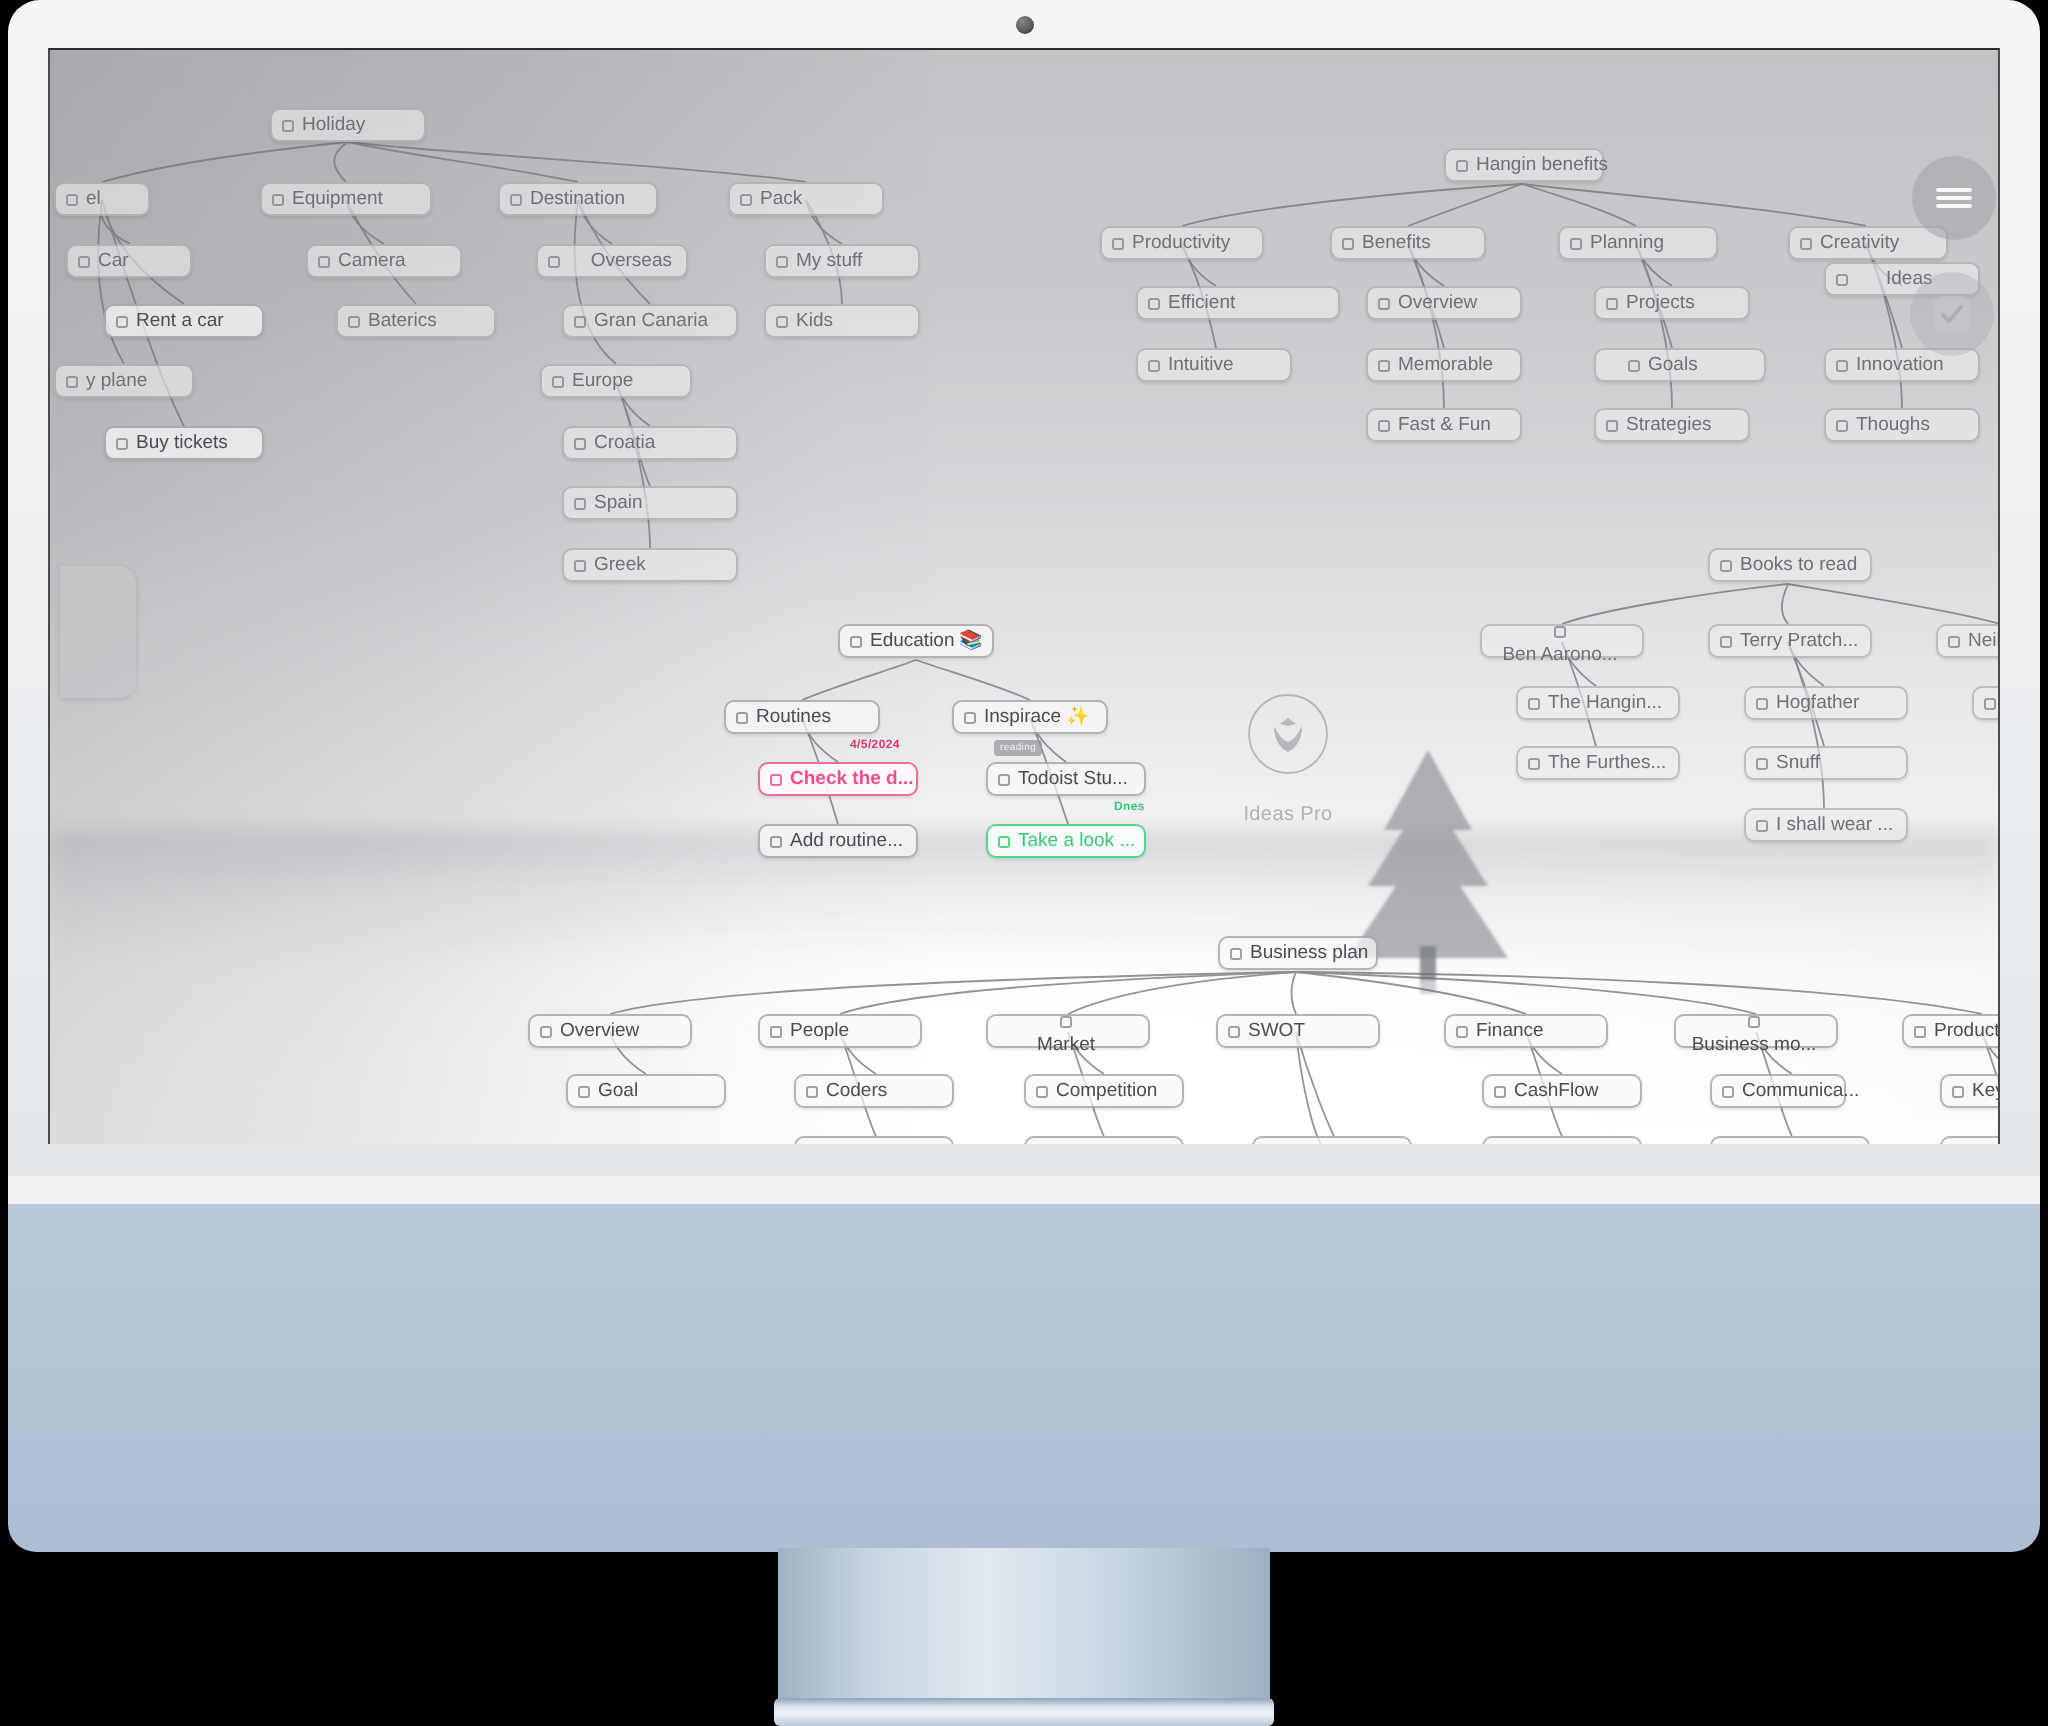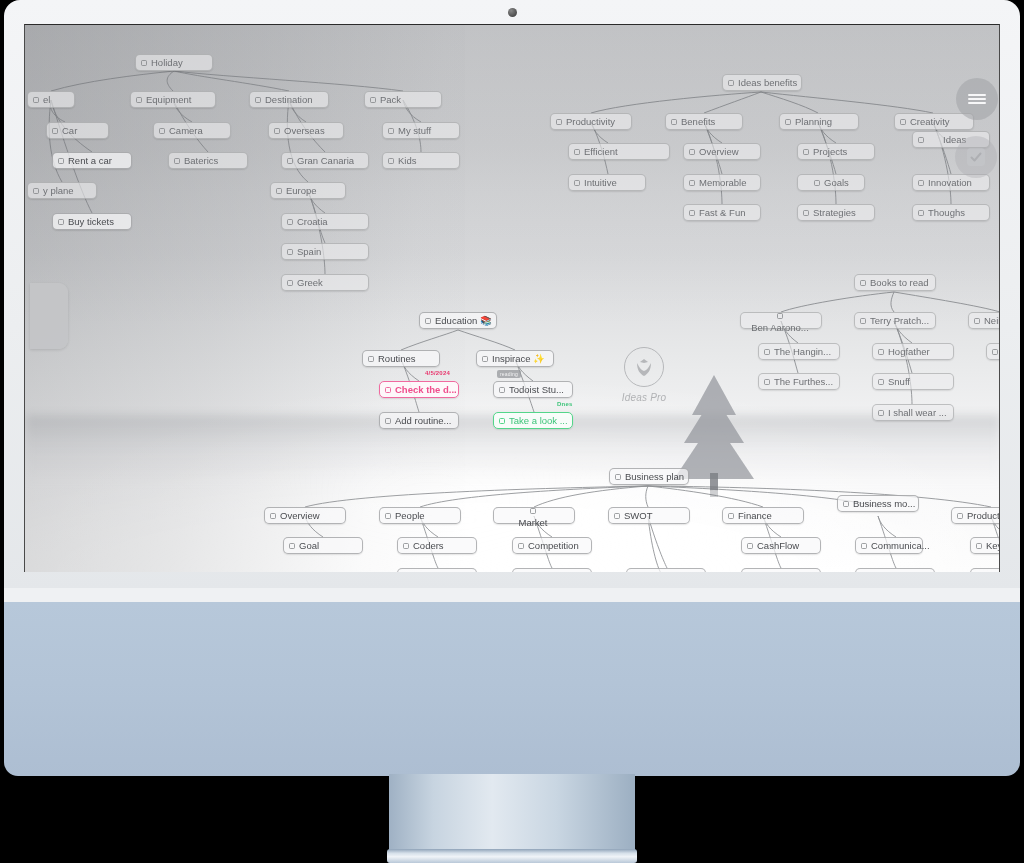--- a/index.html
+++ b/index.html
@@ -152,21 +152,21 @@
   #logo {
     position: absolute; left: 577px; top: 322px;
     width: 84px; text-align: center;
     opacity: .55;
   }
   #logo .ring {
     width: 40px; height: 40px; margin: 0 auto;
     border: 1.5px solid #8c8e92; border-radius: 50%;
     display:flex; align-items:center; justify-content:center;
   }
-  #logo .cap { margin-top: 5px; font-size: 10px; color:#7d7f83; letter-spacing:.2px;font-style:italic; }
+  #logo .cap { margin-top: 15px; font-size: 10px; color:#7d7f83; letter-spacing:.2px; }
 
   
   .rbtn {
     position: absolute;
     border-radius: 50%;
     display:flex; align-items:center; justify-content:center;
     background: rgba(160,162,166,0.55);
   }
   #btn-menu { left: 931px; top: 53px; width: 42px; height: 42px; }
   #btn-menu .bar { width: 18px; height: 2.6px; background:#f7f7f8; border-radius:2px; margin:1.6px 0; }
@@ -305,29 +305,29 @@
             <span>Equipment</span>
           </div>
           <div class="node dim" style="left: 224px; top: 66px; width: 80px;">
             <span class="chk"></span>
             <span>Destination</span>
           </div>
           <div class="node dim" style="left: 339px; top: 66px; width: 78px;">
             <span class="chk"></span>
             <span>Pack</span>
           </div>
-          <div class="node dim" style="left: 21px; top: 97px; width: 63px;">
+          <div class="node dim" style="left: 8px; top: 97px; width: 63px;">
             <span class="chk"></span>
             <span>Car</span>
           </div>
           <div class="node dim" style="left: 128px; top: 97px; width: 78px;">
             <span class="chk"></span>
             <span>Camera</span>
           </div>
-          <div class="node dim" style="left: 243px; top: 97px; width: 76px;">
+          <div class="node dim" style="left: 243px; top: 97px; width: 76px; justify-content: space-between;">
             <span class="chk"></span>
             <span>Overseas</span>
           </div>
           <div class="node dim" style="left: 357px; top: 97px; width: 78px;">
             <span class="chk"></span>
             <span>My stuff</span>
           </div>
           <div class="node" style="left: 27px; top: 127px; width: 80px;">
             <span class="chk"></span>
             <span>Rent a car</span>
@@ -363,21 +363,21 @@
           <div class="node dim" style="left: 256px; top: 218px; width: 88px;">
             <span class="chk"></span>
             <span>Spain</span>
           </div>
           <div class="node dim" style="left: 256px; top: 249px; width: 88px;">
             <span class="chk"></span>
             <span>Greek</span>
           </div>
           <div class="node dim" style="left: 697px; top: 49px; width: 80px;">
             <span class="chk"></span>
-            <span>Ideas benefits</span>
+            <span>Hangin benefits</span>
           </div>
           <div class="node dim" style="left: 525px; top: 88px; width: 82px;">
             <span class="chk"></span>
             <span>Productivity</span>
           </div>
           <div class="node dim" style="left: 640px; top: 88px; width: 78px;">
             <span class="chk"></span>
             <span>Benefits</span>
           </div>
           <div class="node dim" style="left: 754px; top: 88px; width: 80px;">
@@ -405,21 +405,21 @@
             <span>Ideas</span>
           </div>
           <div class="node dim" style="left: 543px; top: 149px; width: 78px;">
             <span class="chk"></span>
             <span>Intuitive</span>
           </div>
           <div class="node dim" style="left: 658px; top: 149px; width: 78px;">
             <span class="chk"></span>
             <span>Memorable</span>
           </div>
-          <div class="node dim" style="left: 772px; top: 149px; width: 68px; padding-left: 16px;">
+          <div class="node dim" style="left: 772px; top: 149px; width: 86px; padding-left: 16px;">
             <span class="chk"></span>
             <span>Goals</span>
           </div>
           <div class="node dim" style="left: 887px; top: 149px; width: 78px;">
             <span class="chk"></span>
             <span>Innovation</span>
           </div>
           <div class="node dim" style="left: 658px; top: 179px; width: 78px;">
             <span class="chk"></span>
             <span>Fast &amp; Fun</span>
@@ -516,21 +516,21 @@
             <span>Market</span>
           </div>
           <div class="node" style="left: 583px; top: 482px; width: 82px; align-items: center;">
             <span class="chk"></span>
             <span>SWOT</span>
           </div>
           <div class="node" style="left: 697px; top: 482px; width: 82px;">
             <span class="chk"></span>
             <span>Finance</span>
           </div>
-          <div class="node" style="left: 812px; top: 470px; width: 82px;">
+          <div class="node" style="left: 812px; top: 482px; width: 82px; flex-direction: column;">
             <span class="chk"></span>
             <span>Business mo...</span>
           </div>
           <div class="node" style="left: 926px; top: 482px; width: 82px;">
             <span class="chk"></span>
             <span>Product</span>
           </div>
           <div class="node" style="left: 258px; top: 512px; width: 80px;">
             <span class="chk"></span>
             <span>Goal</span>

